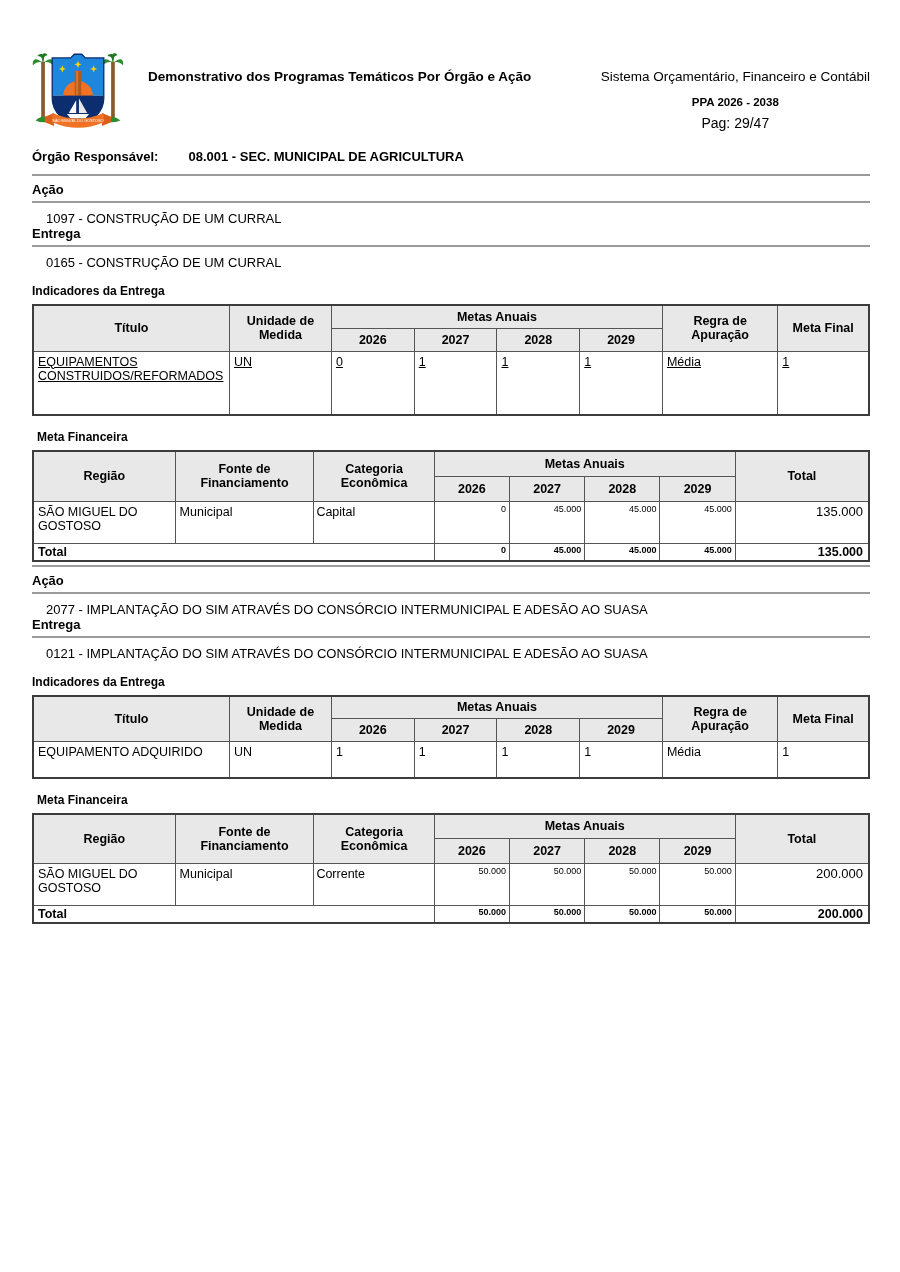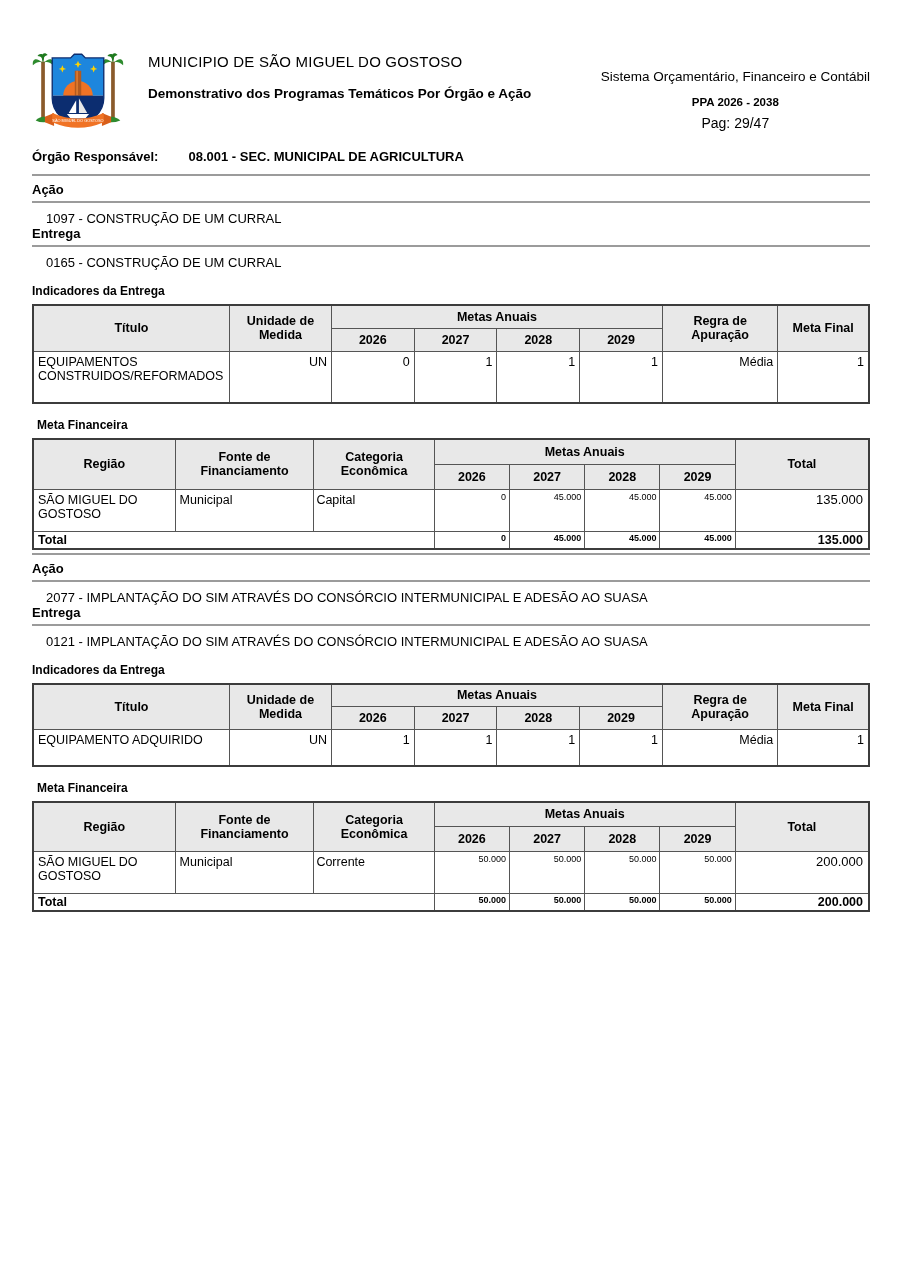--- a/index.html
+++ b/index.html
@@ -44,24 +44,24 @@
   }
   th, td { border: 1px solid #555; }
   th {
     background: #e8e8e8; font-size: 12.5px; font-weight: 700;
     text-align: center; vertical-align: middle; padding: 2px 3px;
   }
   .ind-table thead tr { height: 23px; }
   .fin-table thead tr { height: 25px; }
   td { font-size: 12.5px; vertical-align: top; padding: 3px 4px; }
   td.left { text-align: left; }
-  td.center { text-align: right; }
+  td.center { text-align: left; }
   td.num-sm { font-size: 9px; text-align: right; padding: 2px 3px; }
   td.num-lg { font-size: 13px; text-align: right; padding: 2px 5px; }
-  tr.row-h54 td { height: 52px; }
+  tr.row-h54 td { height: 64px; text-decoration: underline; }
   tr.row-h36 td { height: 36px; }
   tr.row-h42 td { height: 42px; }
   tr.total-row td { height: 17px; font-weight: 700; padding-top: 1px; padding-bottom: 1px; }
   tr.total-row td.num-sm { font-size: 9px; }
   tr.total-row td.num-lg { font-size: 12.5px; }
   td.cat-cell { padding-left: 2px; }
 </style>
 </head>
 <body>
 
@@ -113,21 +113,20 @@
 
         <g>
           <path d="M14 78 L24 74 L24 88 L14 84 Z" fill="#d95f1a"></path>
           <path d="M86 78 L76 74 L76 88 L86 84 Z" fill="#d95f1a"></path>
           <path d="M22 74 Q50 86 78 74 L78 84 Q50 96 22 84 Z" fill="#f07325"></path>
           <text x="50" y="84" text-anchor="middle" font-size="4.2" fill="#ffffff" font-family="Liberation Sans, sans-serif">SÃO MIGUEL DO GOSTOSO</text>
         </g>
       </svg>
     </div>
     <div class="header-center">
-      <div class="muni-title">MUNICIPIO DE SÃO MIGUEL DO GOSTOSO</div>
       <div class="report-title">Demonstrativo dos Programas Temáticos Por Órgão e Ação</div>
     </div>
     <div class="header-right">
       <div class="sys-name">Sistema Orçamentário, Financeiro e Contábil</div>
       <div class="ppa">PPA 2026 - 2038</div>
       <div class="pag">Pag: 29/47</div>
     </div>
   </div>
 
   <div class="organ-row">

